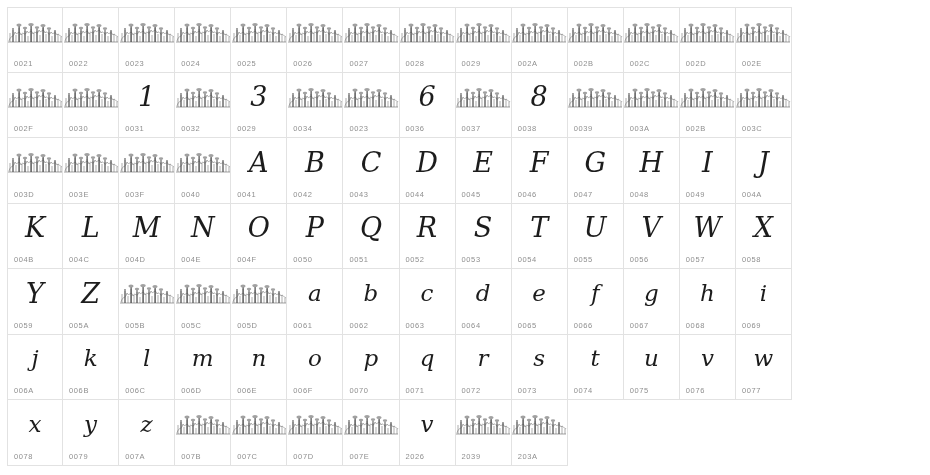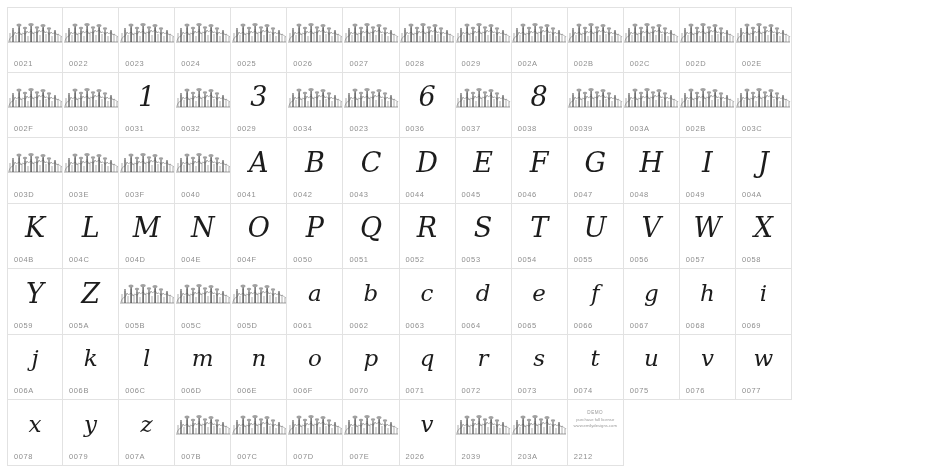--- a/index.html
+++ b/index.html
@@ -1427,21 +1427,13 @@
             <ellipse cx="24" cy="4.6" rx="2.8" ry="1.6"></ellipse>
             <ellipse cx="36" cy="5.6" rx="2.6" ry="1.5"></ellipse>
             <ellipse cx="30" cy="7.6" rx="2.2" ry="1.3"></ellipse>
             <ellipse cx="18" cy="8" rx="2.2" ry="1.3"></ellipse>
             <ellipse cx="42" cy="8.6" rx="2.2" ry="1.3"></ellipse>
           </g>
         </svg>
       </span>
       <span class="code">203A</span>
     </div>
-    <div class="cell">
-      <div class="demo">
-        <div class="d1">DEMO</div>
-        <div class="d2">purchase full license</div>
-        <div class="d3">www.emilydesigns.com</div>
-      </div>
-      <span class="code">2212</span>
-    </div>
   </div>
 
 </body></html>

